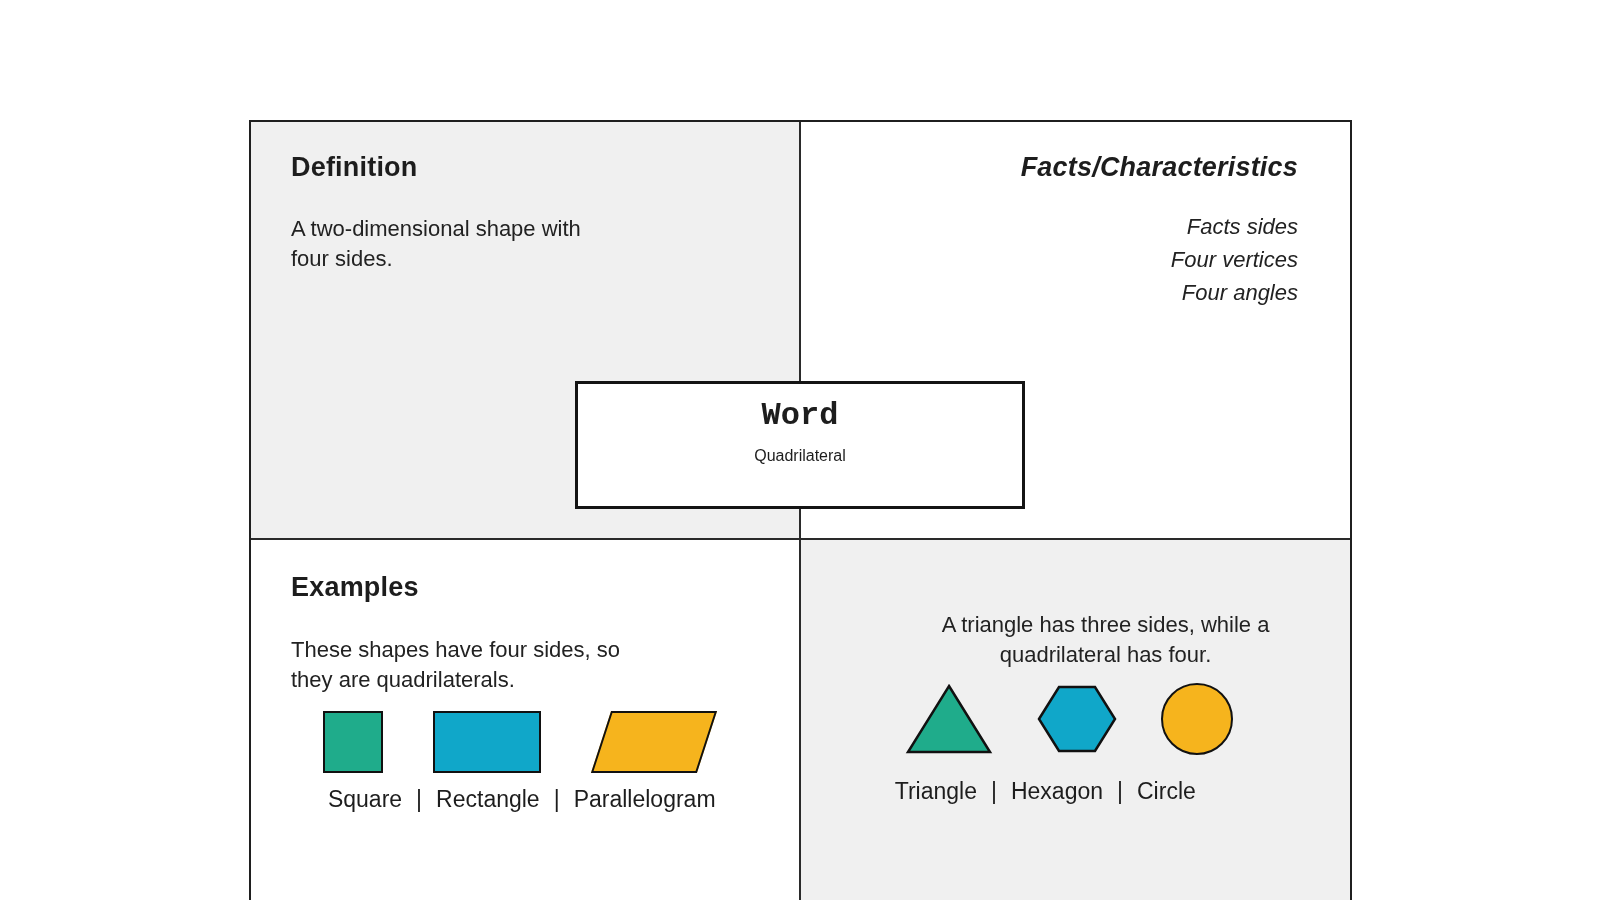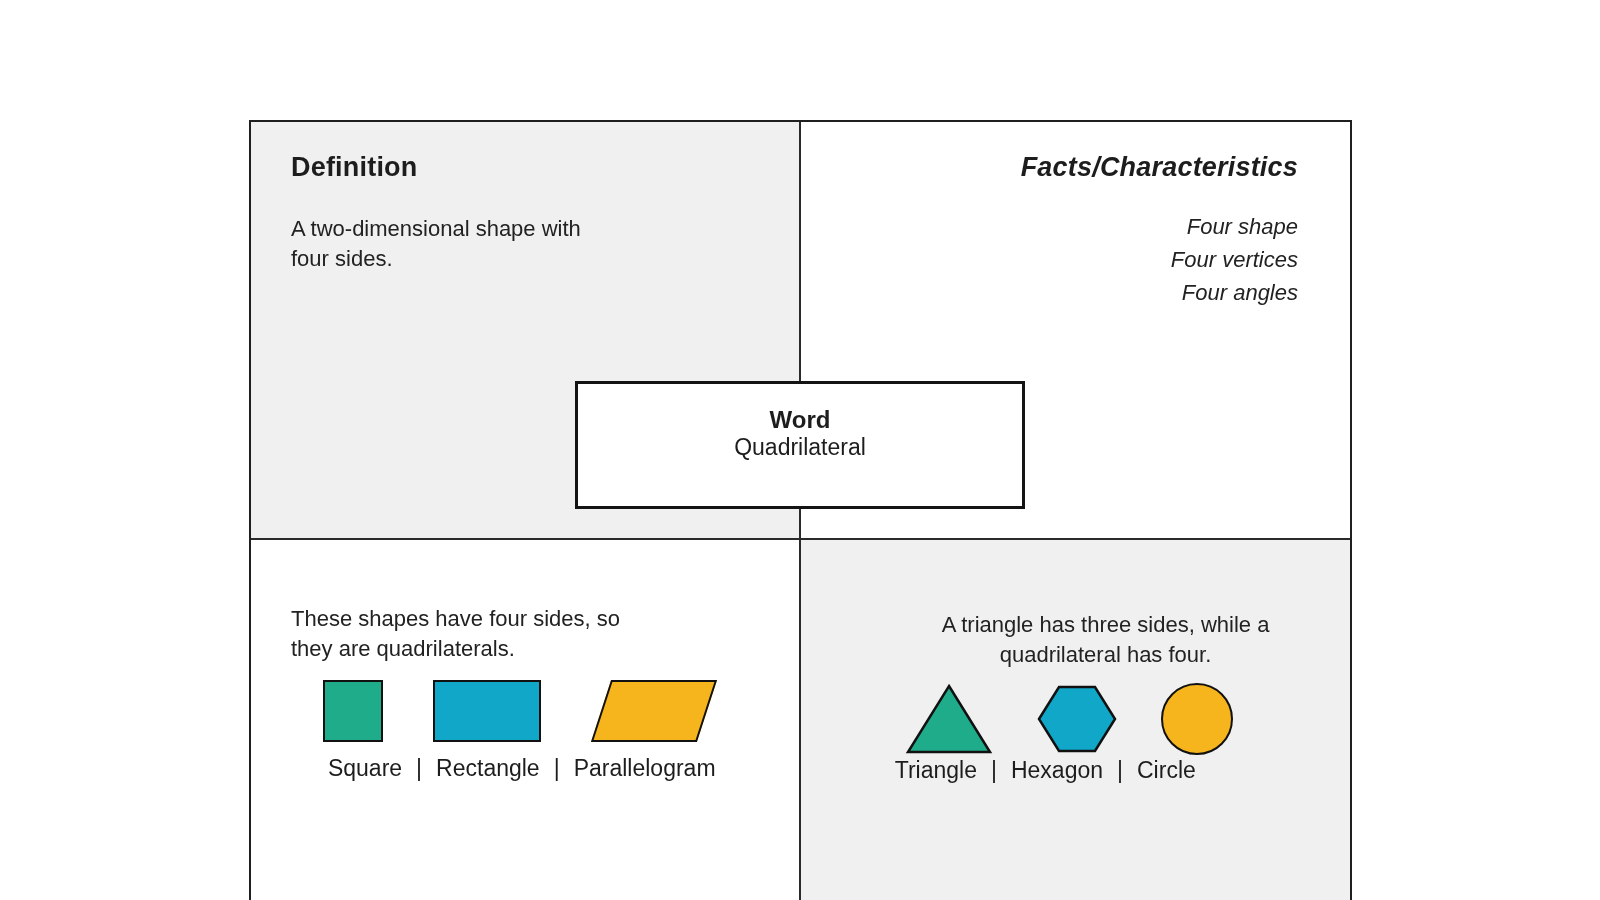--- a/index.html
+++ b/index.html
@@ -50,56 +50,57 @@
   .shape-rect     { width: 108px; height: 62px; border: 2.5px solid #111; }
   .shape-para     { width: 106px; height: 62px; border: 2.5px solid #111; transform: skewX(-18deg); margin: 0 10px; }
   .shape-circle   { width: 72px;  height: 72px; border: 2.5px solid #111; border-radius: 50%; }
   .shape-svg      { display: block; }
 
   .caption-row {
     display: flex; justify-content: center; align-items: baseline;
     gap: 14px; font-size: 23px; color: #1d1d1d;
   }
   .quad.bl .caption-row { margin-top: 13px; padding-right: 6px; }
-  .quad.br .caption-row { margin-top: 2px; padding-right: 48px; }
+  .quad.br .caption-row { margin-top: 23px; padding-right: 48px; }
   .pipe { font-size: 23px; color: #1d1d1d; }
 
   .word-box {
     position: absolute;
     left: 324px; top: 259px;
     width: 450px; height: 128px;
     background: #ffffff;
     border: 3px solid #141414;
     z-index: 5;
     text-align: center;
   }
-  .word-label { margin-top: 22px; font-size: 24px; font-weight: 700; }
-  .word-value { font-size: 23px; font-weight: 400; }
+  .word-label { margin-top: 13px; font-size: 32px; font-weight: 700; font-family: Liberation Mono, monospace; }
+  .word-value { margin-top: 13px; font-size: 16px; font-weight: 400; }
 </style>
 </head>
 <body>
 
 <div class="canvas">
   <div class="frayer-table">
 
     <div class="quad tl">
       <div class="quad-title">Definition</div>
       <div class="body-text">A two-dimensional shape with four sides.</div>
     </div>
 
     <div class="quad tr">
       <div class="quad-title">Facts/Characteristics</div>
       <div class="facts-list">
-        <div class="fact-line">Four shape</div>
+        <div class="fact-line">Facts sides</div>
         <div class="fact-line">Four vertices</div>
         <div class="fact-line">Four angles</div>
       </div>
     </div>
 
     <div class="quad bl">
+      <div class="quad-title">Examples</div>
       <div class="body-text">These shapes have four sides, so they are quadrilaterals.</div>
       <div class="shape-row">
         <div class="shape-square" style="background-color: rgb(31, 172, 139);"></div>
         <div class="shape-rect" style="background-color: rgb(16, 167, 201);"></div>
         <div class="shape-para" style="background-color: rgb(246, 180, 29);"></div>
       </div>
       <div class="caption-row">
         <span>Square</span>
         <span class="pipe">|</span>
         <span>Rectangle</span>

